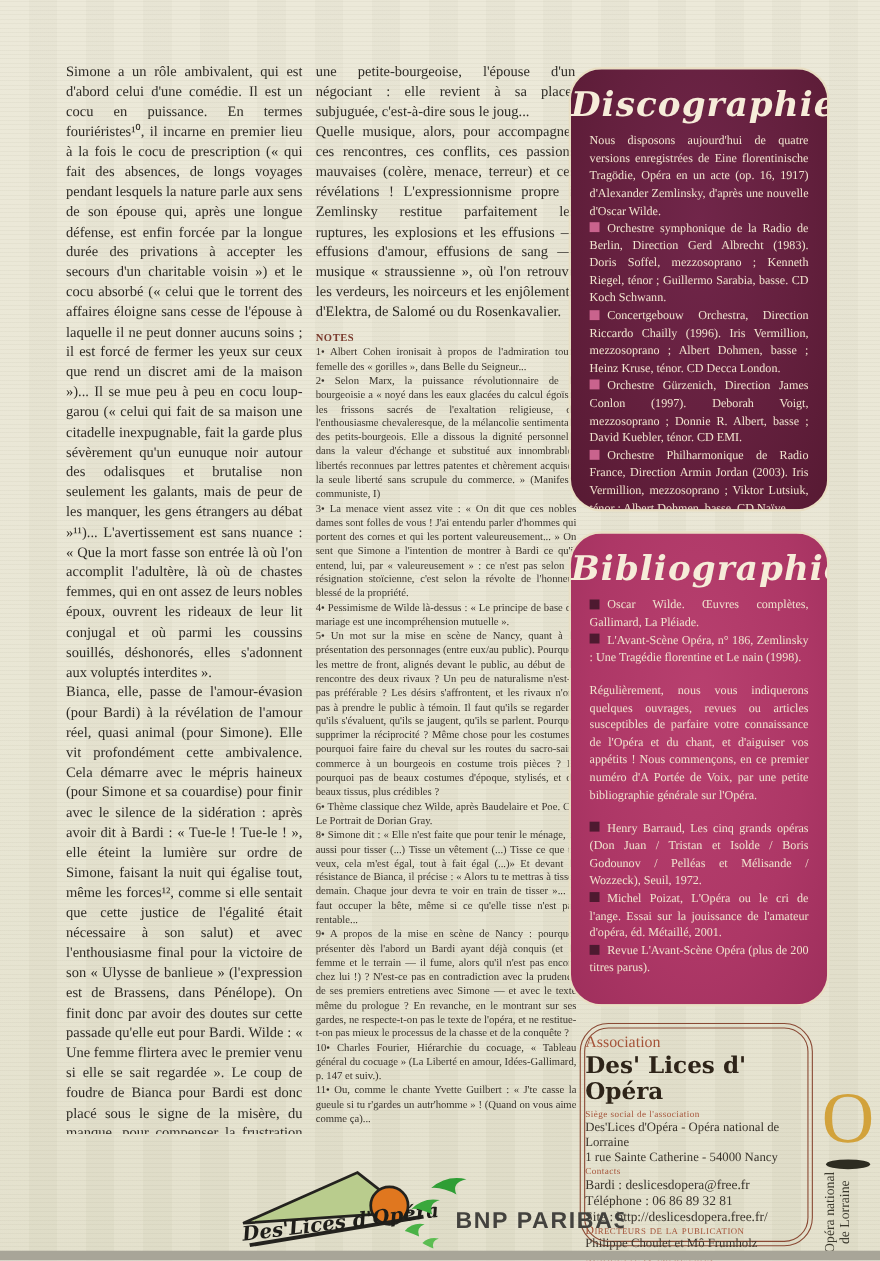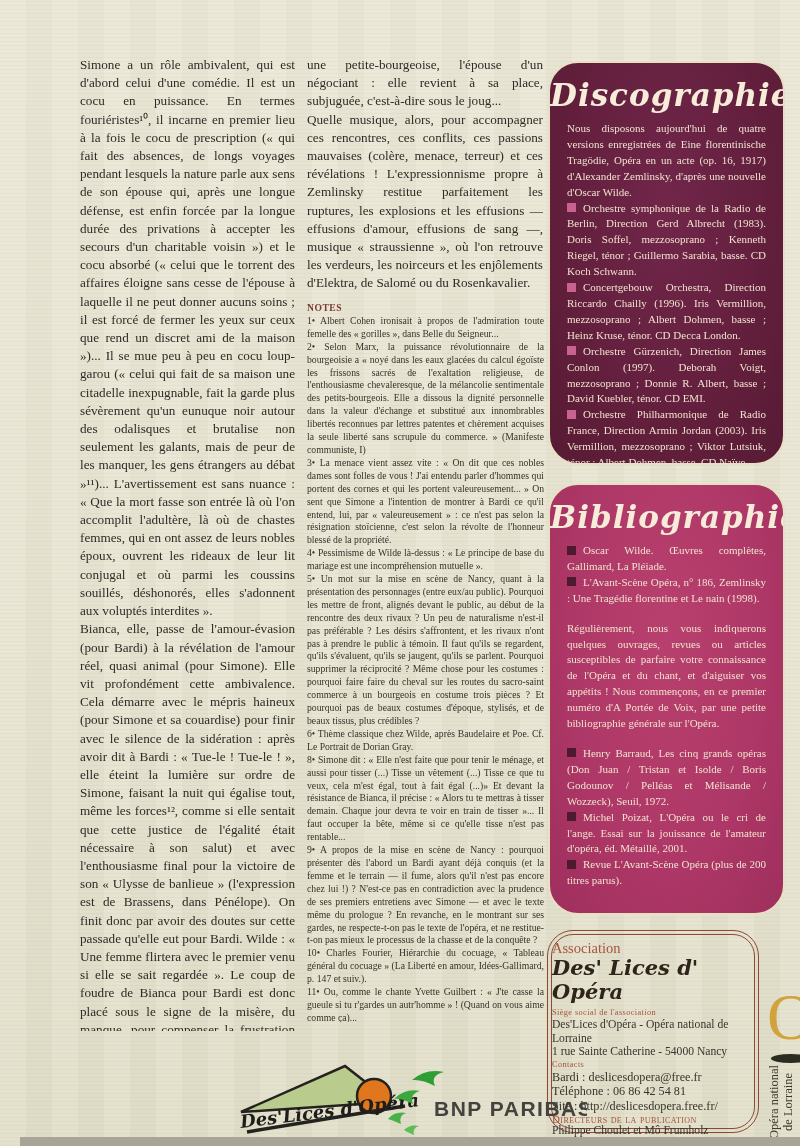--- a/index.html
+++ b/index.html
@@ -5,52 +5,52 @@
   html,body{margin:0;padding:0;}
   body{
     width:800px;height:1146px;position:relative;overflow:hidden;
     background:
       repeating-linear-gradient(0deg, rgba(110,105,80,0.05) 0 1px, rgba(0,0,0,0) 1px 4px),
       repeating-linear-gradient(90deg, rgba(255,255,255,0.06) 0 26px, rgba(0,0,0,0.015) 26px 52px),
       linear-gradient(180deg,#ebe8d7 0%,#e8e5d2 55%,#e2dfca 100%);
     font-family:"Liberation Serif", serif;
     color:#2e2b26;
   }
-  .abs{position:absolute;margin-left:20px;}
+  .abs{position:absolute;}
   
   .bodycol{font-size:13.2px;line-height:18.2px;text-align:justify;overflow:hidden;}
   .bodycol p{margin:0;}
   .col-left{left:60px;top:56px;width:215px;height:975px;}
   .col-mid{left:287px;top:56px;width:236px;height:242px;font-family:Liberation Serif, serif;}
   
   .notes{left:287px;top:302px;width:237px;height:720px;font-size:9.7px;line-height:12.9px;
          text-align:justify;color:#38322b;overflow:hidden;}
   .notes-head{font-size:9.6px;font-weight:bold;color:#7a3b2e;letter-spacing:.5px;margin:0 0 2px 0;}
   .notes p{margin:0;}
   
-  .rbox{left:528px;width:237px;border:2px solid #e9dfc4;border-radius:30px;overflow:hidden;
+  .rbox{left:517px;width:237px;border:2px solid #e9dfc4;border-radius:30px;overflow:hidden;
         color:#f0e3ce;box-sizing:border-box;}
   .box-disco{top:61px;height:404px;background:radial-gradient(ellipse at 50% 35%,#71264a 0%,#64203e 55%,#571a33 100%);}
   .box-bib{top:483px;height:432px;background:radial-gradient(ellipse at 50% 35%,#b8406f 0%,#ad3766 60%,#9e2f5c 100%);}
   .script-title{font-family:"DejaVu Serif", serif;font-style:italic;font-weight:bold;
         font-size:31px;text-align:center;margin:14px 0 8px 0;color:#f6ecd9;letter-spacing:1px;}
   .boxtext{padding:0 17px;font-size:11px;line-height:15.9px;text-align:justify;}
   .boxtext p{margin:0;}
   .entry{margin-top:1px;}
   .sq{display:inline-block;width:9px;height:9px;margin-right:7px;vertical-align:baseline;position:relative;top:0.5px;}
   .sq-pink{background:#c9638d;}
   .sq-dark{background:#4e1a30;}
   .gap-m{height:14px;}
   
   .assoc-outer{left:527px;top:930px;width:212px;height:203px;border:1px solid #8a4a35;
         border-radius:26px;box-sizing:border-box;padding:3px;}
   .assoc-inner{width:100%;height:100%;border:1px solid #8a4a35;border-radius:22px;
         box-sizing:border-box;padding-top:6px;}
   .assoc-t1{font-size:14.5px;color:#a5543a;margin:0;line-height:15px;}
-  .assoc-t2{font-family:"DejaVu Serif", serif;font-style:italic;font-weight:bold;
+  .assoc-t2{font-family:"DejaVu Serif", serif;font-weight:bold;
         font-size:21px;color:#2e2419;margin:0 0 4px 0;line-height:24px;}
   .lbl{font-size:8.3px;color:#a5543a;letter-spacing:.4px;margin:1px 0 0 0;line-height:10px;}
   .lbl-sc{font-variant:small-caps;text-transform:none;font-size:11px;}
   .val{font-size:12.2px;color:#3a342c;margin:0;line-height:14.5px;}
   .val-sm{font-size:11.6px;line-height:13.5px;}
   
   .opera-o{left:747px;top:984px;font-family:"Liberation Serif",serif;font-size:66px;
         line-height:66px;color:#d2a23b;font-weight:normal;}
   .opera-ellipse{left:751px;top:1054px;width:40px;height:9px;background:#2d2c21;border-radius:50%;}
   .opera-vtext{left:747px;top:1062px;height:80px;writing-mode:vertical-rl;transform:rotate(180deg);
@@ -115,21 +115,21 @@
 
 <div class="abs assoc-outer">
   <div class="assoc-inner">
     <p class="assoc-t1">Association</p>
     <p class="assoc-t2">Des' Lices d' Opéra</p>
     <p class="lbl">Siège social de l'association</p>
     <p class="val val-sm">Des'Lices d'Opéra - Opéra national de Lorraine</p>
     <p class="val val-sm">1 rue Sainte Catherine - 54000 Nancy</p>
     <p class="lbl">Contacts</p>
     <p class="val">Bardi : deslicesdopera@free.fr</p>
-    <p class="val">Téléphone : 06 86 42 54 81</p>
+    <p class="val">Téléphone : 06 86 89 32 81</p>
     <p class="val">Site : http://deslicesdopera.free.fr/</p>
     <p class="lbl lbl-sc">Directeurs de la publication</p>
     <p class="val val-sm">Philippe Choulet et Mô Frumholz</p>
     <p class="lbl lbl-sc">Maquette &amp; impression</p>
 
   </div>
 </div>
 
 <div class="abs dl-wrap">
   <svg width="185" height="88" viewBox="0 0 185 88">

